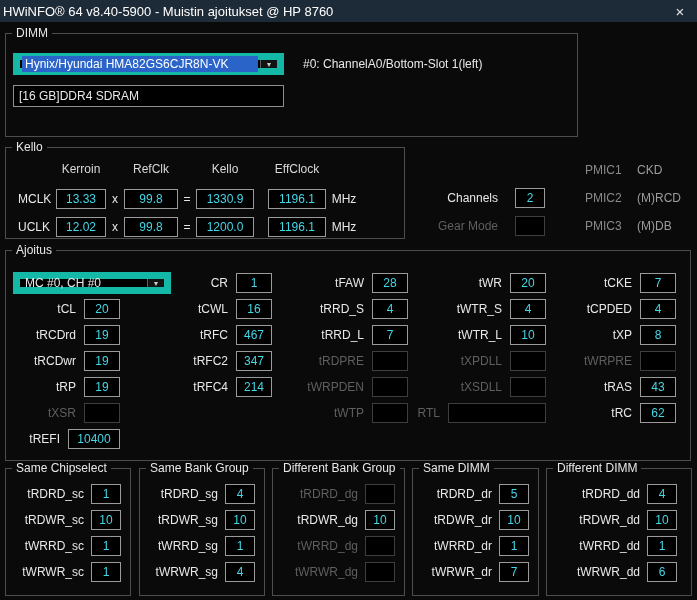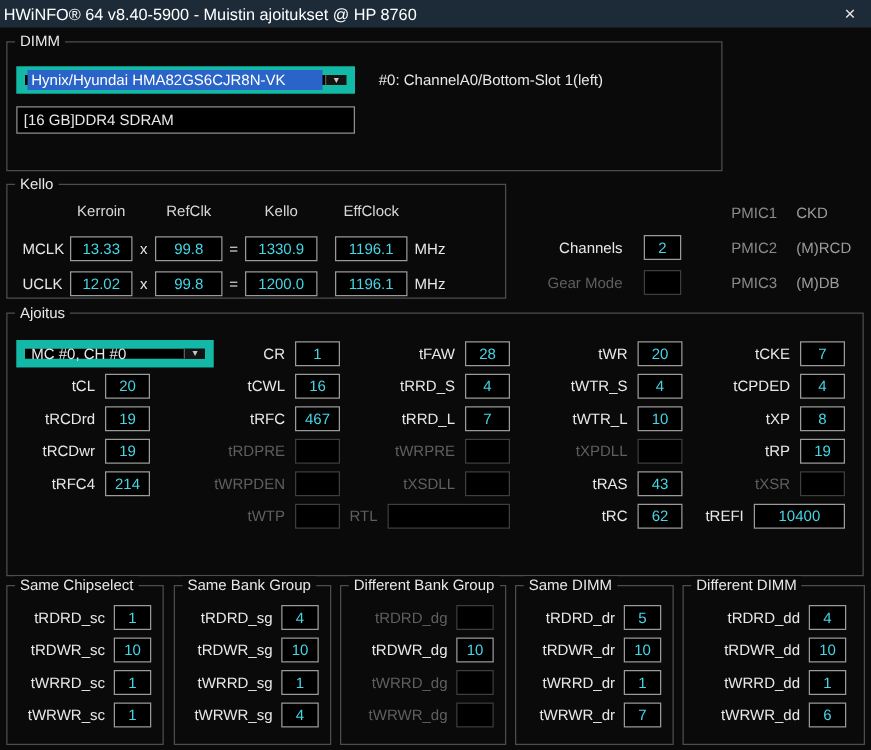--- a/index.html
+++ b/index.html
@@ -78,21 +78,21 @@
     position:absolute; left:6px; top:19px;
     display:grid; grid-template-columns:118px 152px 136px 138px 130px;
     grid-auto-rows:26px;
   }
   .tcell {
     display:flex; align-items:center; justify-content:flex-end;
     gap:8px; padding-right:10px;
   }
   .tlabel { color:#e8e8e8; white-space:nowrap; }
   .tcell .vbox { width:36px; }
-  .tcell.wide .vbox { width:73px; }
+  .tcell.wide .vbox { width:52px; }
   .tcell.xwide .vbox { width:98px; }
   .tcell.blank { visibility:hidden; }
   
   .trows { position:absolute; left:2px; right:0; top:12px; display:flex; flex-direction:column; }
   .trow {
     height:26px; display:flex; align-items:center; justify-content:flex-end;
     gap:7px; padding-right:9px;
   }
   .trow .vbox { width:30px; }
   .tbx5 .trow { padding-right:14px; }
@@ -252,33 +252,37 @@
       <div class="tcell on">
         <span class="tlabel">tXP</span>
         <span class="vbox">8</span>
       </div>
 
       <div class="tcell on">
         <span class="tlabel">tRCDwr</span>
         <span class="vbox">19</span>
       </div>
 
+      <div class="tcell on">
+        <span class="tlabel">tRFC2</span>
+        <span class="vbox">347</span>
+      </div>
 
       <div class="tcell off">
         <span class="tlabel">tRDPRE</span>
         <span class="vbox"></span>
       </div>
 
       <div class="tcell off">
+        <span class="tlabel">tXPDLL</span>
+        <span class="vbox"></span>
+      </div>
+
+      <div class="tcell off">
         <span class="tlabel">tWRPRE</span>
-        <span class="vbox"></span>
-      </div>
-
-      <div class="tcell off">
-        <span class="tlabel">tXPDLL</span>
         <span class="vbox"></span>
       </div>
 
       <div class="tcell on">
         <span class="tlabel">tRP</span>
         <span class="vbox">19</span>
       </div>
 
       <div class="tcell on">
         <span class="tlabel">tRFC4</span>

